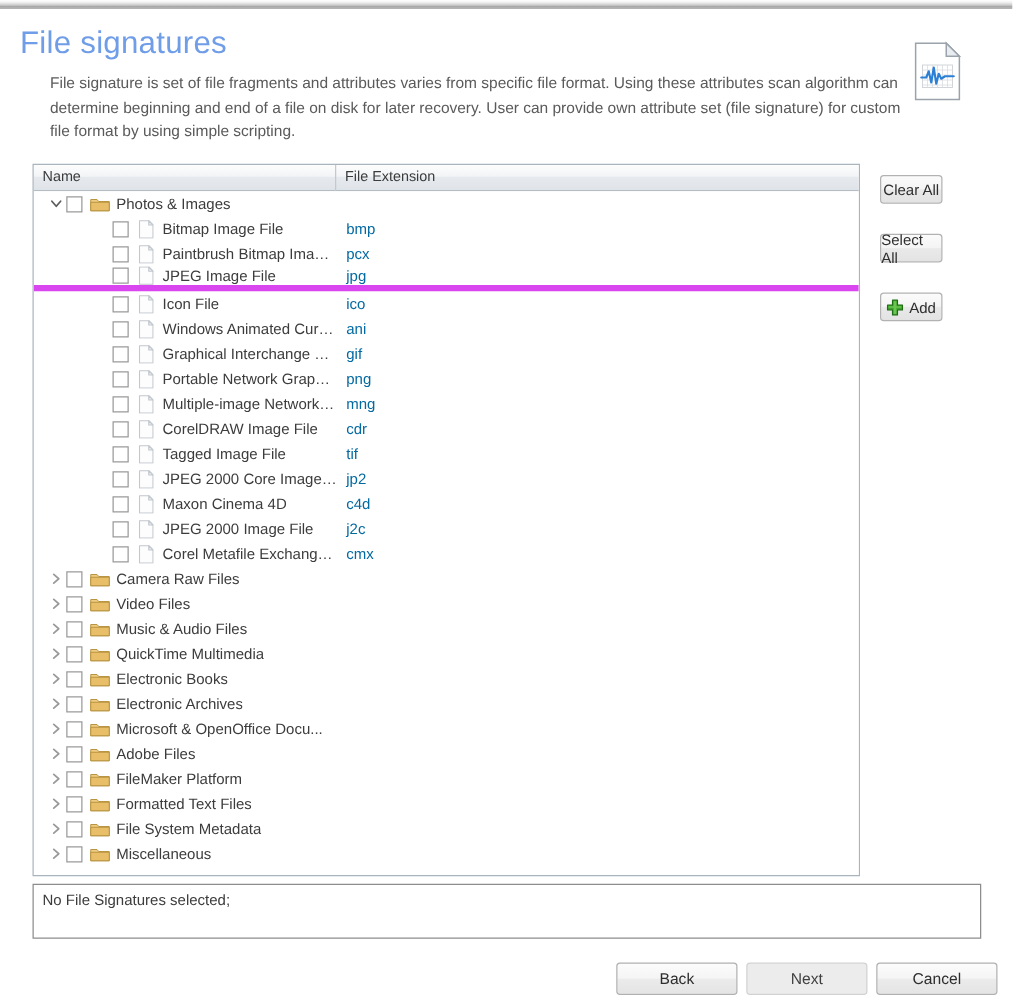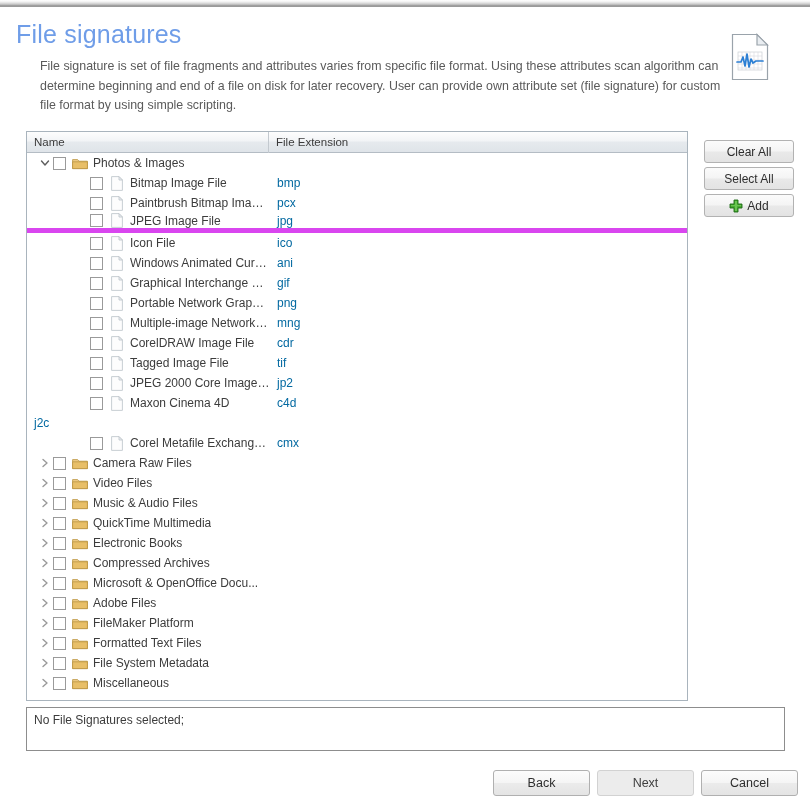--- a/index.html
+++ b/index.html
@@ -130,25 +130,25 @@
     width: 72px;
   }
   .btn {
     font-family: "Liberation Sans", sans-serif;
     font-size: 12px;
     color: #2e2e2e;
     background: linear-gradient(to bottom, #fbfbfb 0%, #f4f4f4 48%, #e9e9e9 52%, #e3e3e3 100%);
     border: 1px solid #b2b2b2;
     border-radius: 3px;
     height: 23px;
-    width: 90px;
+    width: 50px;
     display: flex;
     align-items: center;
     justify-content: center;
-    margin-bottom: 4px;
+    margin-bottom: 24px;
     cursor: default;
   }
   .btn.with-icon { gap: 4px; }
   .plus-icon { width: 14px; height: 14px; display: inline-block; }
   
   .status-box {
     position: absolute; left: 26px; top: 707px;
     width: 759px; height: 44px;
     border: 1px solid #8d8d8d;
     background: #ffffff;
@@ -395,20 +395,31 @@
               <svg width="12" height="15" viewBox="0 0 12 15">
                 <path d="M0.6 0.6 H8 L11.4 4 V14.4 H0.6 Z" fill="#fdfdfd" stroke="#c2c8ce" stroke-width="0.9" stroke-linejoin="round"></path>
                 <path d="M8 0.6 V4 H11.4 Z" fill="#eceff2" stroke="#c2c8ce" stroke-width="0.9" stroke-linejoin="round"></path>
               </svg>
             </span>
             <span class="label">Maxon Cinema 4D</span>
           </div>
           <div class="row-ext">c4d</div>
         </div>
         <div class="row">
+          <div class="row-name ind-1">
+            <span class="chev"></span>
+            <span class="cbx"></span>
+            <span class="icon-slot">
+              <svg width="12" height="15" viewBox="0 0 12 15">
+                <path d="M0.6 0.6 H8 L11.4 4 V14.4 H0.6 Z" fill="#fdfdfd" stroke="#c2c8ce" stroke-width="0.9" stroke-linejoin="round"></path>
+                <path d="M8 0.6 V4 H11.4 Z" fill="#eceff2" stroke="#c2c8ce" stroke-width="0.9" stroke-linejoin="round"></path>
+              </svg>
+            </span>
+            <span class="label">JPEG 2000 Image File</span>
+          </div>
           <div class="row-ext">j2c</div>
         </div>
         <div class="row">
           <div class="row-name ind-1">
             <span class="chev"></span>
             <span class="cbx"></span>
             <span class="icon-slot">
               <svg width="12" height="15" viewBox="0 0 12 15">
                 <path d="M0.6 0.6 H8 L11.4 4 V14.4 H0.6 Z" fill="#fdfdfd" stroke="#c2c8ce" stroke-width="0.9" stroke-linejoin="round"></path>
                 <path d="M8 0.6 V4 H11.4 Z" fill="#eceff2" stroke="#c2c8ce" stroke-width="0.9" stroke-linejoin="round"></path>
@@ -515,21 +526,21 @@
                 <path d="M3 1.5 L7 5 L3 8.5" fill="none" stroke="#9a9a9a" stroke-width="1.4" stroke-linecap="round" stroke-linejoin="round"></path>
               </svg>
             </span>
             <span class="cbx"></span>
             <span class="icon-slot">
               <svg width="16" height="13" viewBox="0 0 16 13">
                 <path d="M0.6 2.6 H5.6 L7 4.2 H15.4 V11.6 H0.6 Z" fill="#f0cd84" stroke="#b99441" stroke-width="0.8" stroke-linejoin="round"></path>
                 <path d="M0.6 4.8 H15.4 V11.6 H0.6 Z" fill="#e8bf68" stroke="#b99441" stroke-width="0.8" stroke-linejoin="round"></path>
               </svg>
             </span>
-            <span class="label">Compressed Archives</span>
+            <span class="label">Electronic Archives</span>
           </div>
           <div class="row-ext"></div>
         </div>
         <div class="row">
           <div class="row-name ind-0">
             <span class="chev">
               <svg width="10" height="10" viewBox="0 0 10 10">
                 <path d="M3 1.5 L7 5 L3 8.5" fill="none" stroke="#9a9a9a" stroke-width="1.4" stroke-linecap="round" stroke-linejoin="round"></path>
               </svg>
             </span>

